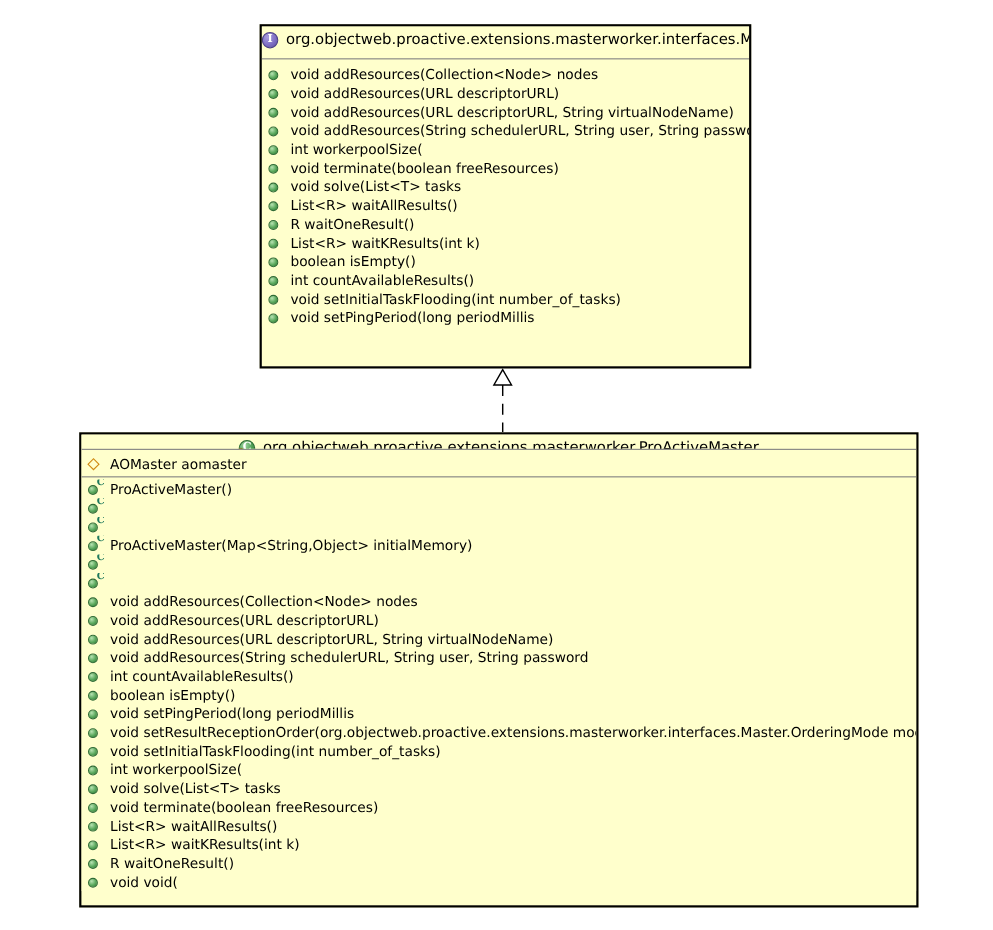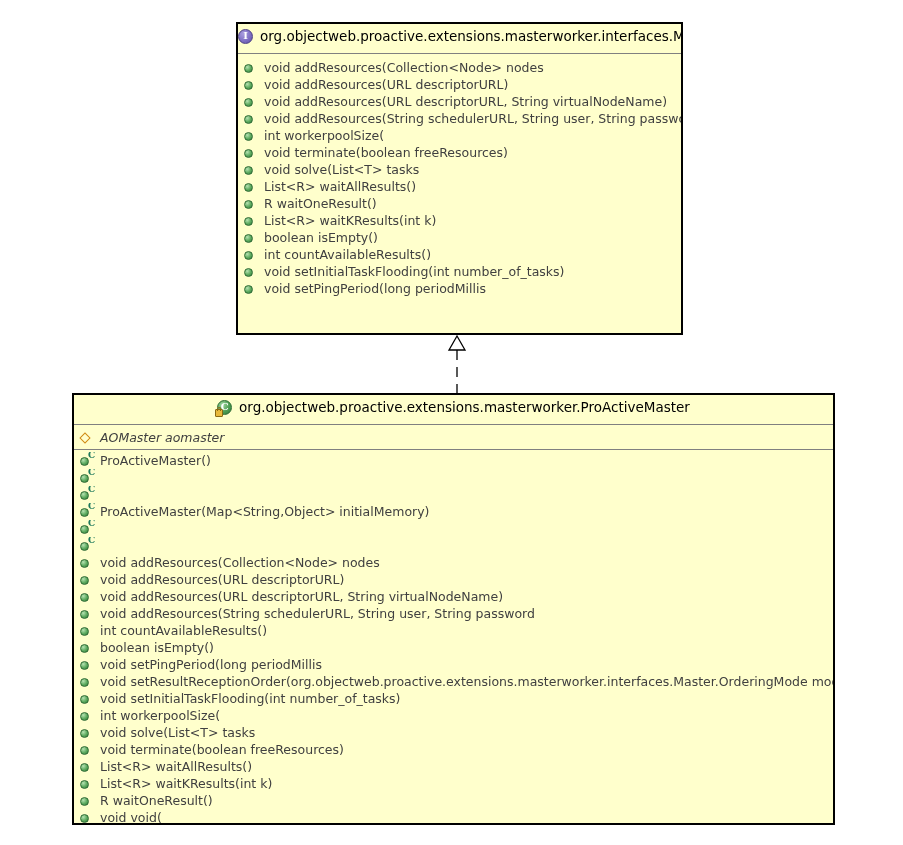--- a/index.html
+++ b/index.html
@@ -72,21 +72,21 @@
   .uml-row .glyph {
     flex: 0 0 auto;
     width: 18px;
     height: 16px;
     position: relative;
     margin-right: 3px;
   }
 
   .uml-row .member-text {
     font-size: 12.5px;
-    color: #404040;
+    color: #000000;
     line-height: 16px;
     flex: 0 0 auto;
   }
 
   
   .icon-interface {
     display: inline-block;
     width: 15px;
     height: 15px;
     border-radius: 50%;
@@ -304,30 +304,30 @@
 
   <svg class="connector" width="903" height="845">
 
     <polygon points="457,336 449,350 465,350" fill="#ffffff" stroke="#000000" stroke-width="1.3"></polygon>
 
     <line x1="457" y1="350" x2="457" y2="393" stroke="#000000" stroke-width="1.3" stroke-dasharray="10,7"></line>
   </svg>
 
   <div class="uml-box" id="class-box" style="left:72px; top:393px; width:763px; height:432px;">
 
-    <div class="uml-header" style="height:30px; line-height:30px;">
+    <div class="uml-header" style="height:14px; line-height:30px;">
       <span class="uml-header-inner">
         <span class="icon-class">
           <span class="lock"></span>
         </span>
         <span class="uml-title">org.objectweb.proactive.extensions.masterworker.ProActiveMaster</span>
       </span>
     </div>
 
-    <div class="uml-section" id="class-fields" style="padding-top:4px; padding-bottom:3px;font-style:italic;">
+    <div class="uml-section" id="class-fields" style="padding-top:4px; padding-bottom:3px;">
         <div class="uml-row">
           <span class="glyph">
             <span class="icon-protected-field"></span>
           </span>
           <span class="member-text">AOMaster aomaster</span>
         </div>
       </div>
 
     <div class="uml-section" id="class-constructors" style="padding-top:2px;">
         <div class="uml-row">

